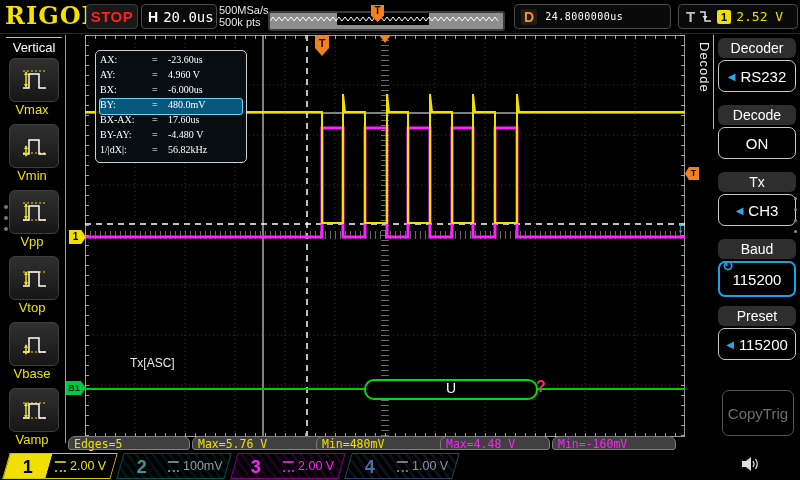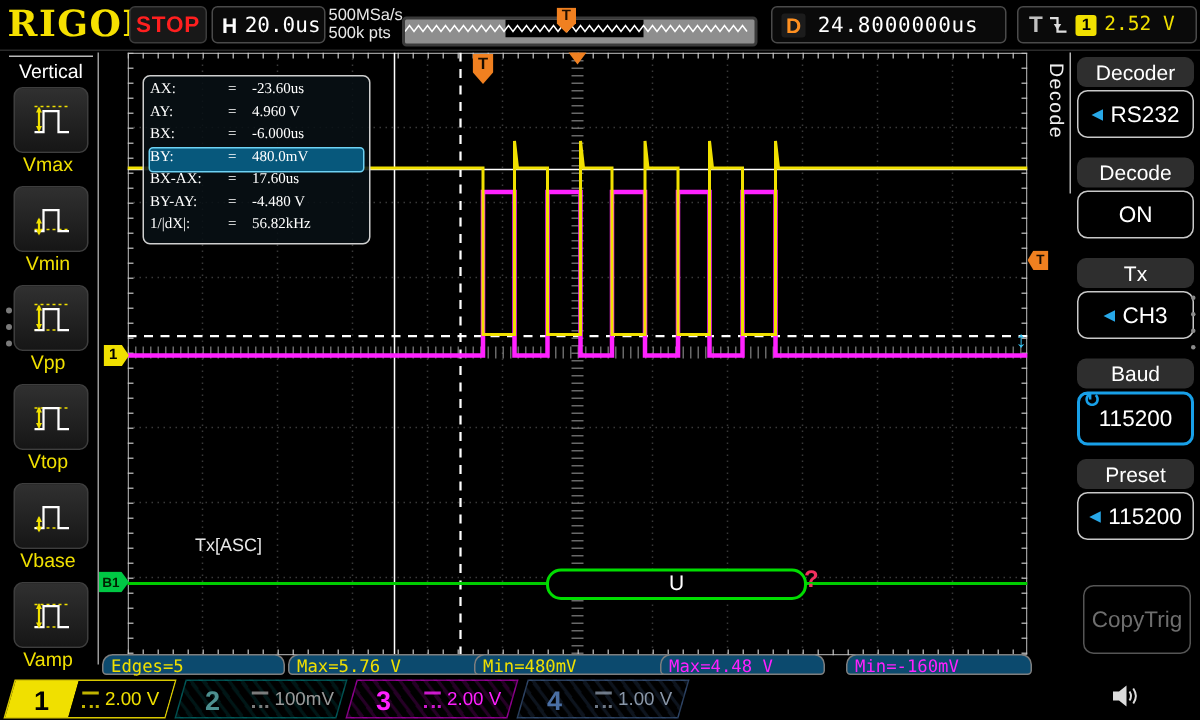--- a/index.html
+++ b/index.html
@@ -16,21 +16,21 @@
   #hbox{left:141px;top:4px;width:74px;height:23px;background:#0a0a0a;border:1px solid #4a4a4a;border-radius:4px;
         display:flex;align-items:center;}
   #hbox .h{color:#fff;font-weight:bold;font-size:14px;margin:0 5px 0 6px;}
   #hbox .v{color:#fff;font-size:14px;}
   #ratebox{left:219px;top:4px;color:#e8e8e8;font-size:11px;line-height:12px;}
   #preview{left:268px;top:11px;width:233px;height:16px;background:#8e8e8e;border:2px solid #3a3a3a;border-radius:3px;}
   #prevflag{left:371px;top:5px;width:13px;height:17px;background:#f08020;
             clip-path:polygon(0 0,100% 0,100% 62%,50% 100%,0 62%);color:#201000;font-size:10px;font-weight:bold;text-align:center;line-height:12px;}
   #dbox{left:514px;top:4px;width:155px;height:23px;background:#0a0a0a;border:1px solid #4a4a4a;border-radius:4px;display:flex;align-items:center;}
   #dbox .d{color:#ff9020;background:#1c1c1c;font-weight:bold;font-size:14px;padding:0 3px;margin:0 8px 0 6px;border-radius:2px;}
-  #dbox .v{color:#fff;font-size:14px;letter-spacing:.5px;}
+  #dbox .v{color:#fff;font-size:10px;letter-spacing:.5px;}
   #tbox{left:678px;top:4px;width:118px;height:23px;background:#0a0a0a;border:1px solid #4a4a4a;border-radius:4px;display:flex;align-items:center;}
   #tbox .t{color:#c0c0c0;font-weight:bold;font-size:15px;margin:0 4px 0 7px;}
   #tbox .badge{background:#f0e000;color:#000;font-weight:bold;font-size:11px;width:14px;height:14px;border-radius:2px;text-align:center;line-height:14px;margin:0 5px;}
   #tbox .lvl{color:#f0e000;font-size:13px;}
 
   
   #lpanel{left:0;top:35px;width:65px;height:408px;border-right:1px solid #9a9a9a;}
   #ltitle{left:6px;top:2px;width:56px;text-align:center;color:#fff;font-size:13px;border-top:1px solid #bbb;padding-top:2px;}
   .lbtn{left:9px;width:48px;height:42px;background:linear-gradient(#303030,#161616);border:1px solid #3e3e3e;border-radius:6px;
         display:flex;align-items:center;justify-content:center;}
@@ -65,21 +65,21 @@
   #centertri{left:379px;top:35px;width:0;height:0;border-left:6px solid transparent;border-right:6px solid transparent;border-top:8px solid #f08020;}
   #rtrig{left:685px;top:167px;width:14px;height:13px;background:#f08020;clip-path:polygon(28% 0,100% 0,100% 100%,28% 100%,0 50%);
          color:#1a0d00;font-size:9px;font-weight:bold;text-align:center;line-height:13px;padding-left:3px;box-sizing:border-box;}
   #byhandle{left:677px;top:218px;color:#38c8f8;font-size:15px;font-weight:bold;}
   #ch1tag{left:69px;top:230px;width:17px;height:14px;background:#f0e000;clip-path:polygon(0 0,72% 0,100% 50%,72% 100%,0 100%);
           color:#000;font-size:10px;font-weight:bold;text-align:center;line-height:14px;padding-right:4px;box-sizing:border-box;}
   #b1tag{left:66px;top:381px;width:20px;height:14px;background:#00c844;clip-path:polygon(0 0,74% 0,100% 50%,74% 100%,0 100%);
          color:#002200;font-size:9px;font-weight:bold;text-align:center;line-height:14px;padding-right:4px;box-sizing:border-box;}
 
   
-  .meas{top:436px;height:14px;background:#0c4a6e;border:1px solid #7e7e7e;border-radius:7px 7px 3px 3px;
+  .meas{top:436px;height:14px;background:#404040;border:1px solid #7e7e7e;border-radius:7px 7px 3px 3px;
         font-family:"DejaVu Sans Mono",monospace;font-size:11.5px;line-height:14px;padding-left:5px;box-sizing:border-box;}
   .meas.yel{color:#f0e000;} .meas.mag{color:#ff20ff;}
 
   
   .chblk{top:453px;width:108px;height:26px;transform:skewX(-16deg);display:flex;box-sizing:border-box;}
   .chblk .num{width:42px;text-align:center;font-size:18px;font-weight:bold;line-height:26px;}
   .chblk .val{flex:1;display:flex;align-items:center;justify-content:center;font-size:12.5px;gap:4px;}
   .unskew{transform:skewX(16deg);display:inline-block;}
   .coup{width:11px;height:7px;border-top:2px solid currentColor;border-bottom:2px dotted currentColor;opacity:.8;}
   #spk{left:740px;top:455px;}
@@ -318,21 +318,21 @@
 
   <div class="rdot abs" style="top:197px"></div>
   <div class="rdot abs" style="top:208px"></div>
   <div class="rdot abs" style="top:219px"></div>
   <div class="rdot abs" style="top:230px"></div>
 
   <div class="meas yel abs" style="left:68px;width:122px">Edges=5</div>
   <div class="meas yel abs" style="left:192px;width:138px">Max=5.76 V</div>
   <div class="meas yel abs" style="left:316px;width:138px">Min=480mV</div>
   <div class="meas mag abs" style="left:440px;width:110px">Max=4.48 V</div>
-  <div class="meas mag abs" style="left:564px;width:124px">Min=-160mV</div>
+  <div class="meas mag abs" style="left:552px;width:124px">Min=-160mV</div>
 
   <div class="chblk abs" style="left:6px;border:1px solid #d8c800;background:repeating-linear-gradient(45deg,rgba(240,224,0,.18) 0 2px,transparent 2px 6px)">
     <div class="num" style="background:#f0e000;color:#000"><span class="unskew">1</span></div>
     <div class="val" style="background:#000;color:#f0e000">
       <span class="unskew coup"></span>
       <span class="unskew">2.00 V</span>
       </div>
   </div>
   <div class="chblk abs" style="left:120px;border:1px solid rgba(0,170,170,.45);background:repeating-linear-gradient(45deg,rgba(0,150,150,.15) 0 2px,transparent 2px 6px)">
     <div class="num" style="color:#4d9090"><span class="unskew">2</span></div>

